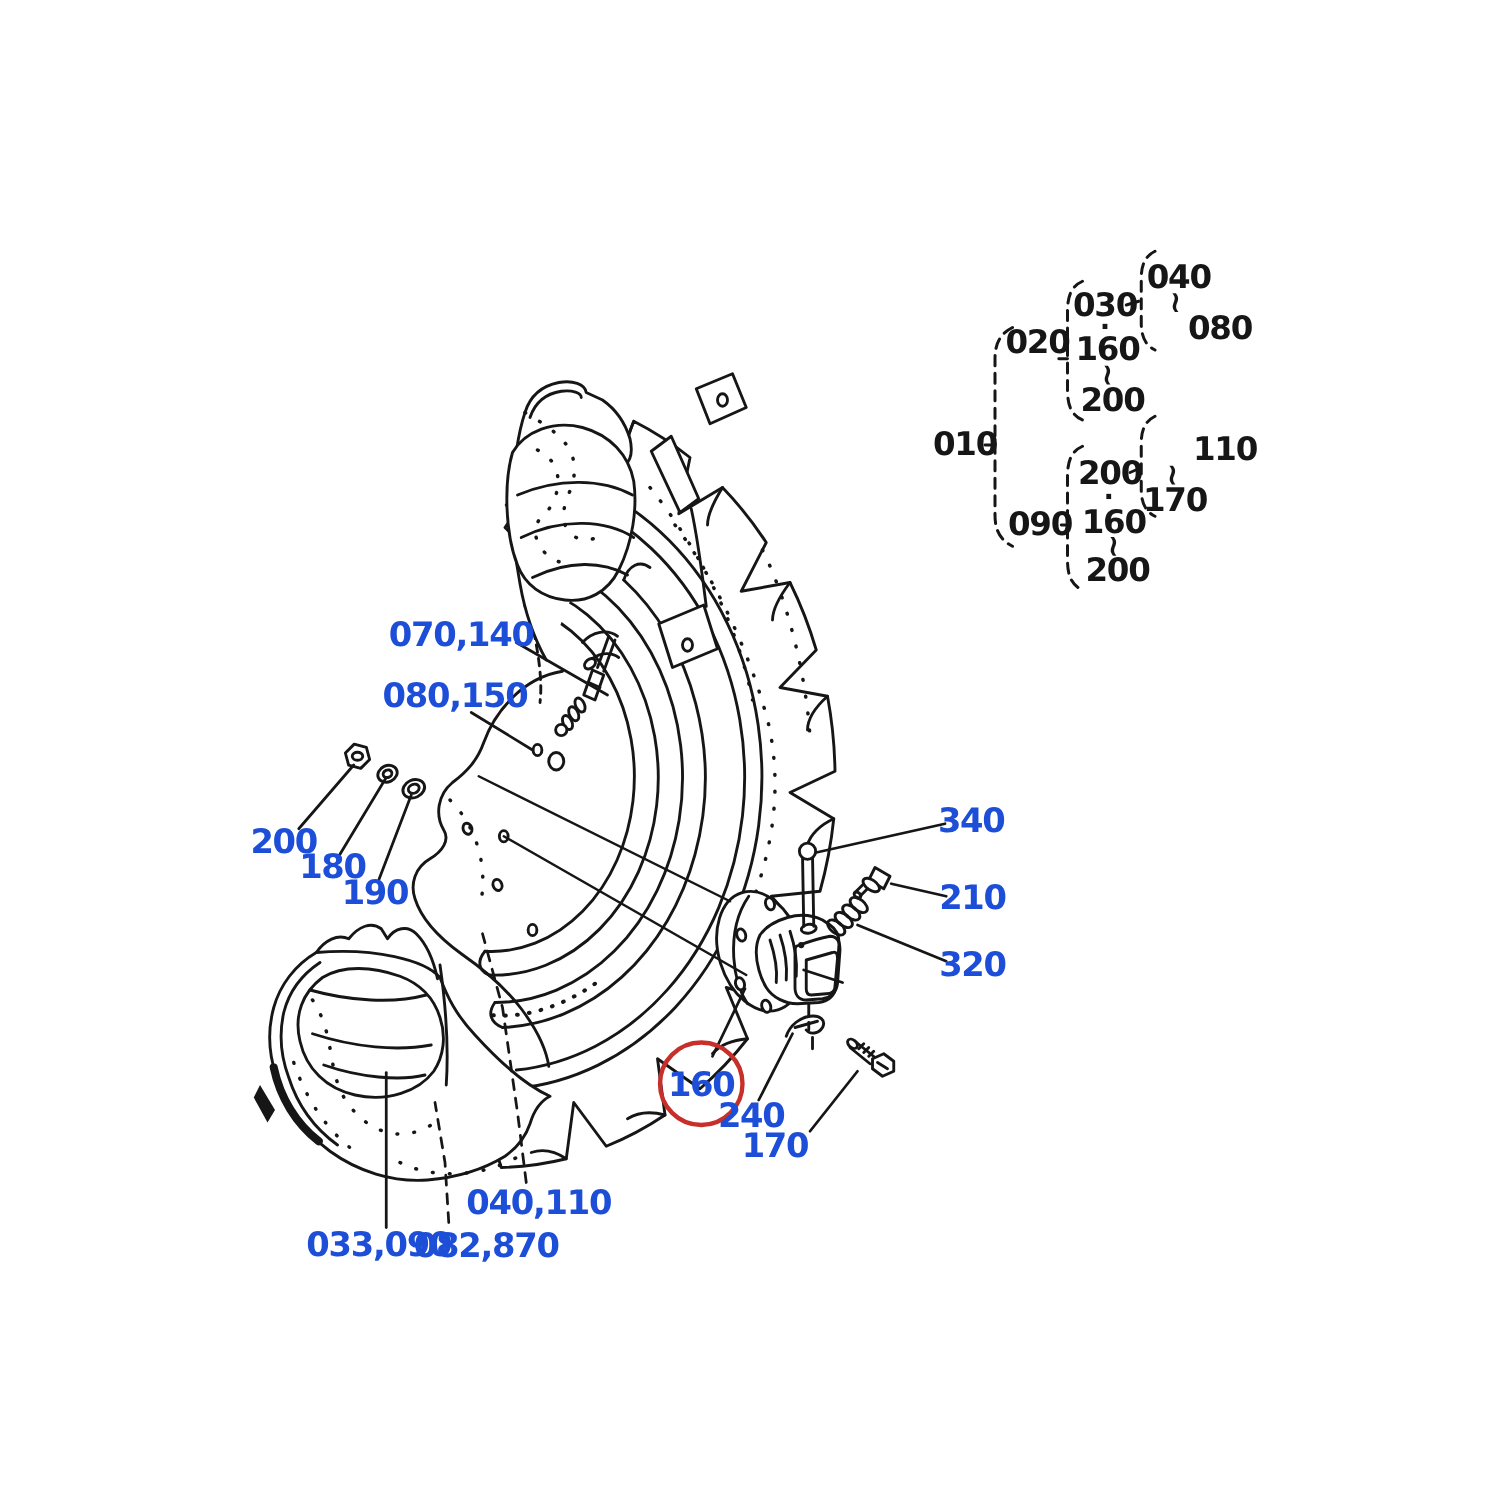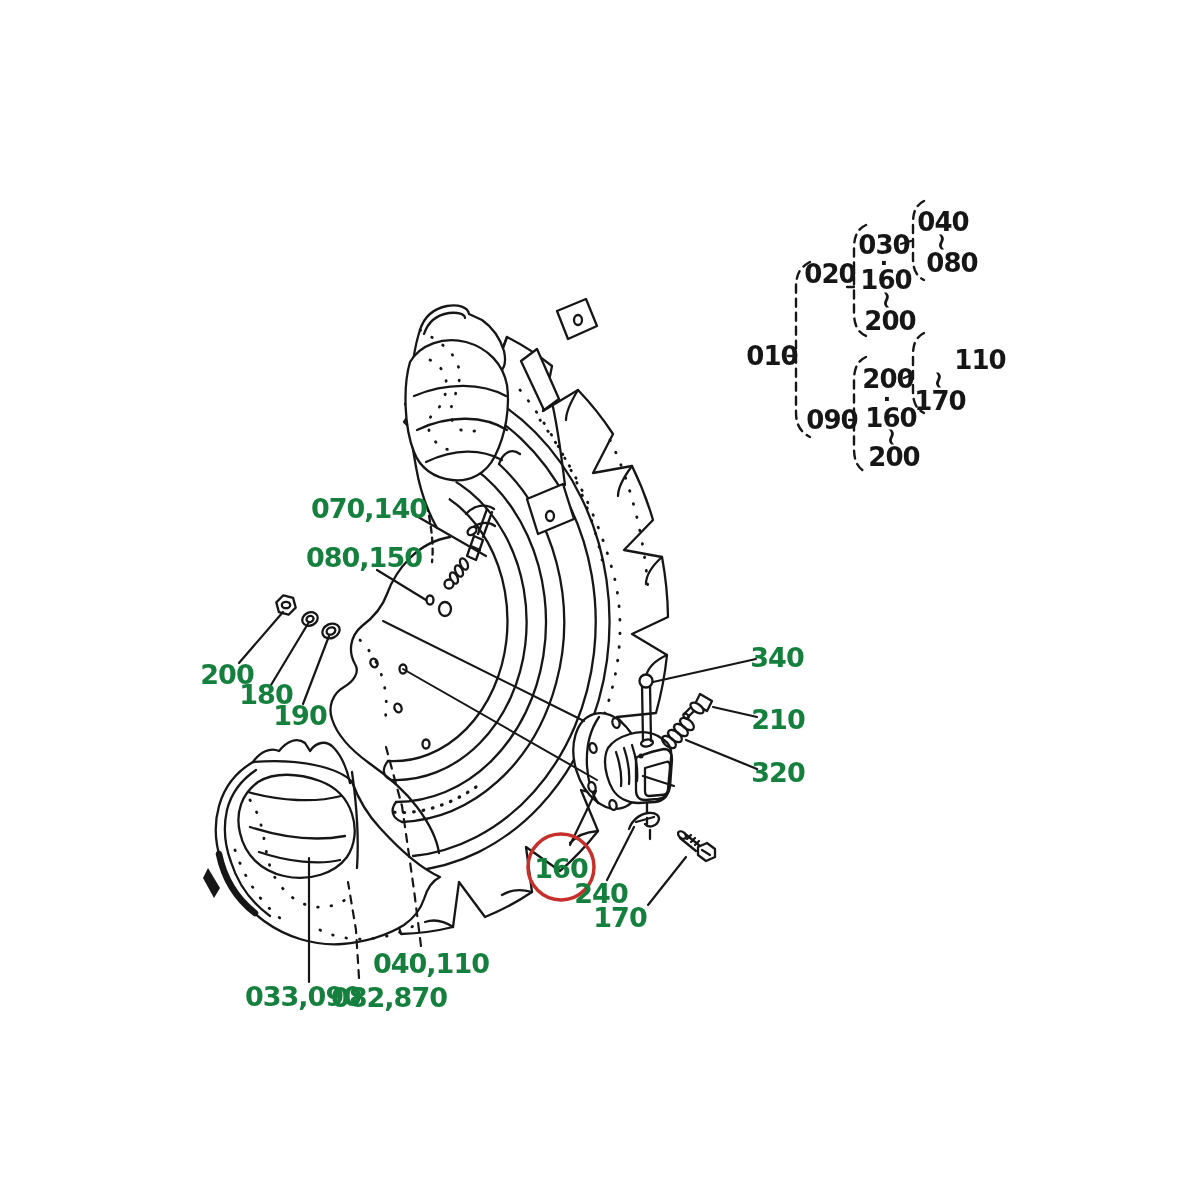--- a/index.html
+++ b/index.html
@@ -1,21 +1,21 @@
 <!DOCTYPE html>
 <html><head>
 <meta charset="utf-8">
 <style>
   html,body{margin:0;padding:0;background:#fff;}
   .stage{position:relative;width:1200px;height:1200px;background:#fff;overflow:hidden;
          font-family:"DejaVu Sans", sans-serif;}
   .art{position:absolute;left:0;top:0;width:1200px;height:1200px;}
   .callout{position:absolute;transform:translate(-50%,-50%);
            font:600 27px "DejaVu Sans", sans-serif;letter-spacing:-1px;
-           color:#15803d;white-space:nowrap;}
+           color:#1d4ed8;white-space:nowrap;}
   .tree-num{position:absolute;transform:translate(-50%,-50%);
             font:600 26px "DejaVu Sans", sans-serif;letter-spacing:-1px;
             color:#161616;white-space:nowrap;}
   .tree-dot{position:absolute;transform:translate(-50%,-50%);
             font:700 22px "DejaVu Sans", sans-serif;color:#161616;}
   .tree-tilde{position:absolute;transform:translate(-50%,-50%) rotate(90deg);
             font:600 24px "DejaVu Sans", sans-serif;color:#161616;}
   svg path, svg line, svg ellipse, svg circle, svg polygon{vector-effect:non-scaling-stroke;}
 </style>
 </head>
@@ -246,21 +246,21 @@
 <div class="tree-num" style="left:832px;top:420px">090</div>
 
 <div class="tree-num" style="left:884px;top:245px">030</div>
 <div class="tree-dot" style="left:884px;top:262px">·</div>
 <div class="tree-num" style="left:886px;top:280px">160</div>
 <div class="tree-tilde" style="left:886px;top:300px">~</div>
 <div class="tree-num" style="left:890px;top:321px">200</div>
 
 <div class="tree-num" style="left:943px;top:222px">040</div>
 <div class="tree-tilde" style="left:941px;top:242px">~</div>
-<div class="tree-num" style="left:952px;top:263px">080</div>
+<div class="tree-num" style="left:976px;top:263px">080</div>
 
 <div class="tree-num" style="left:888px;top:379px">200</div>
 <div class="tree-dot" style="left:887px;top:398px">·</div>
 <div class="tree-num" style="left:891px;top:418px">160</div>
 <div class="tree-tilde" style="left:891px;top:437px">~</div>
 <div class="tree-num" style="left:894px;top:457px">200</div>
 
 <div class="tree-num" style="left:980px;top:360px">110</div>
 <div class="tree-tilde" style="left:938px;top:380px">~</div>
 <div class="tree-num" style="left:940px;top:401px">170</div>

